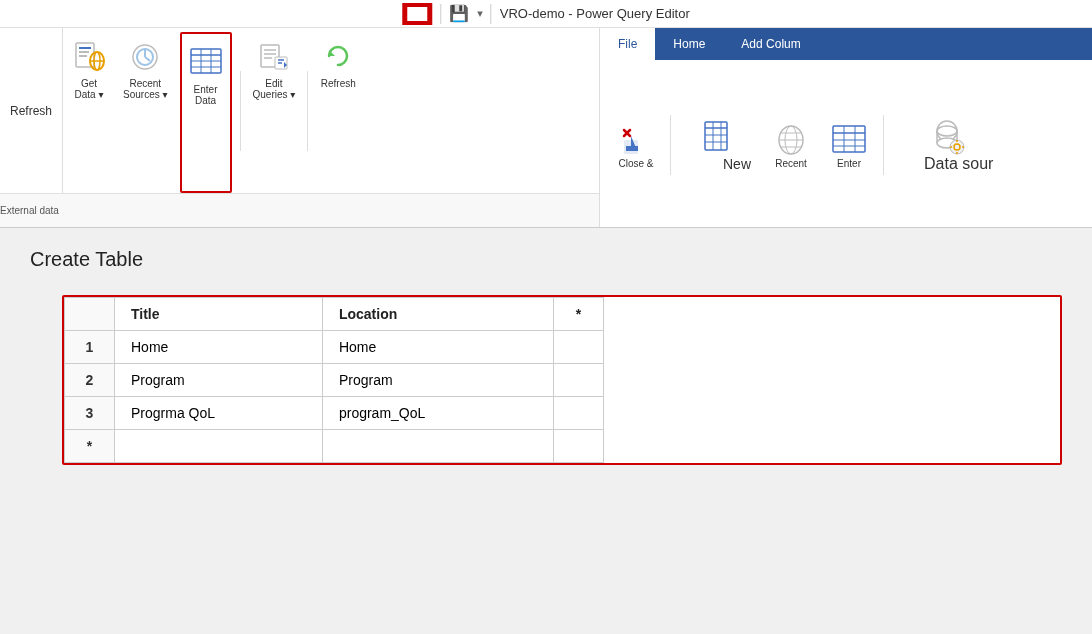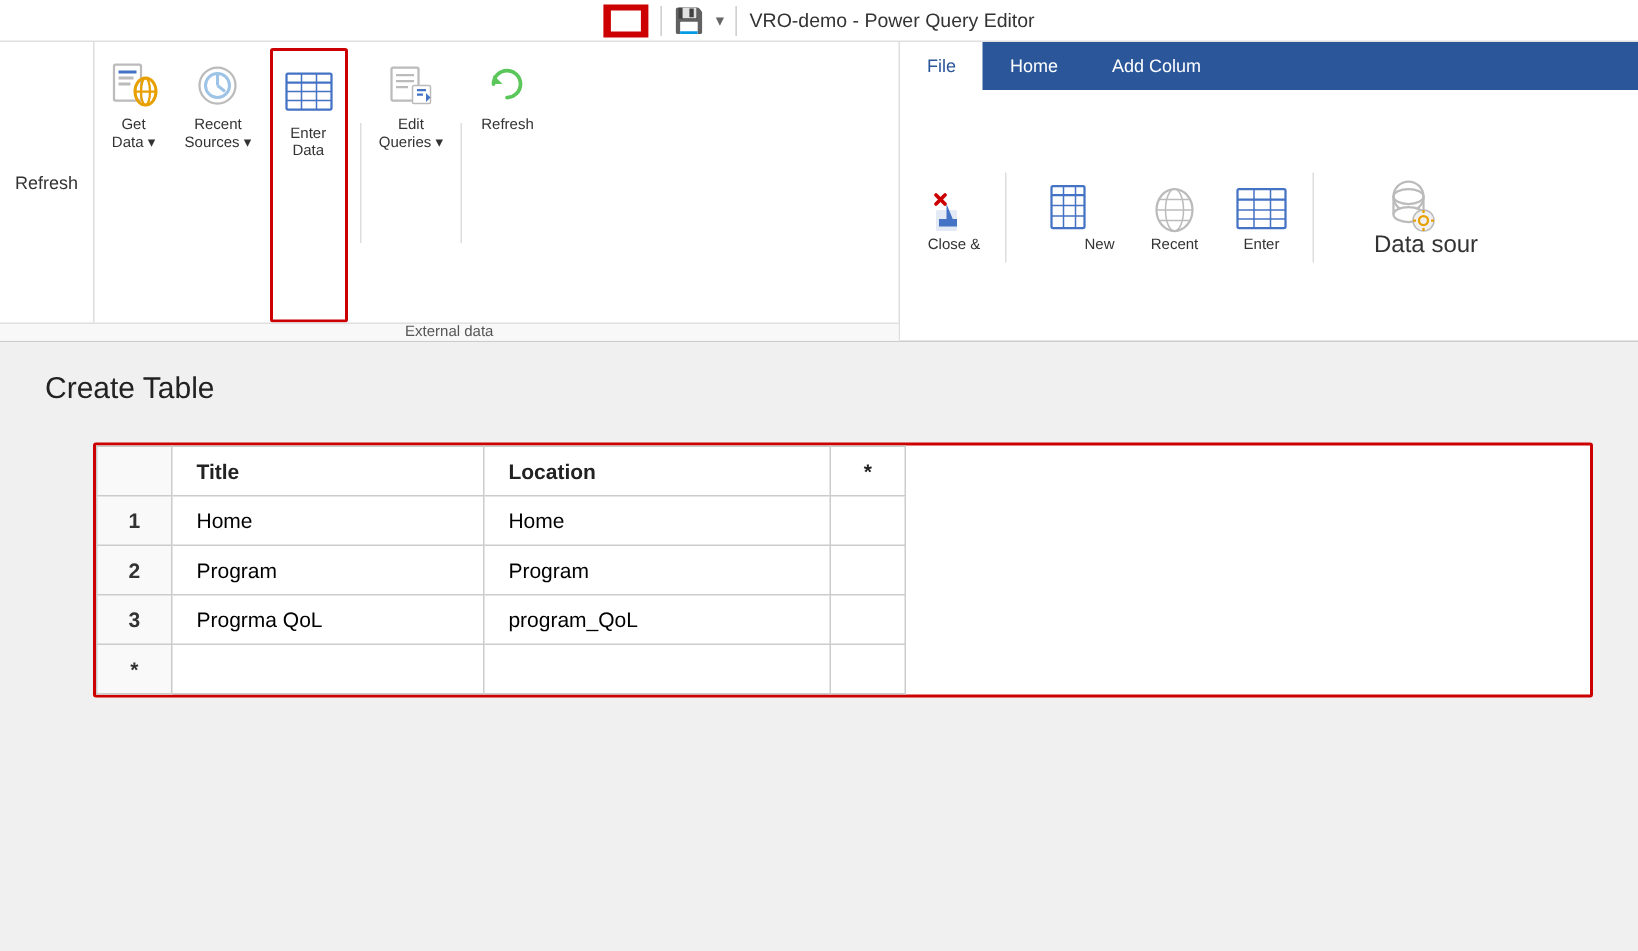--- a/index.html
+++ b/index.html
@@ -308,21 +308,21 @@
             <svg width="34" height="34" viewBox="0 0 34 34">
               <path d="M8,17 A9,9 0 1,1 17,26" fill="none" stroke="#5bc75b" stroke-width="2.5" stroke-linecap="round"></path>
               <polygon points="8,11 8,17 14,17" fill="#5bc75b"></polygon>
             </svg>
           </div>
           <div class="ribbon-btn-large">Refresh</div>
         </div>
 
       </div>
 
-      <div style="display:flex; justify-content:center; border-top:1px solid #e0e0e0; padding:0 0; background:#f8f8f8;">
+      <div style="display:flex; justify-content:flex-start; border-top:1px solid #e0e0e0; padding:11px 0; background:#f8f8f8;">
         <span style="font-size:10px; color:#555;">External data</span>
       </div>
     </div>
 
     <div class="ribbon-right-outer">
 
       <div class="ribbon-right-tabs">
         <div class="ribbon-right-tab active">File</div>
         <div class="ribbon-right-tab">Home</div>
         <div class="ribbon-right-tab">Add Colum</div>
@@ -351,21 +351,21 @@
           <div class="ribbon-right-icon">
             <svg width="36" height="36" viewBox="0 0 36 36">
               <rect x="4" y="2" width="22" height="28" rx="1" fill="white" stroke="#4472c4" stroke-width="1.5"></rect>
               <line x1="4" y1="8" x2="26" y2="8" stroke="#4472c4" stroke-width="1.5"></line>
               <line x1="12" y1="2" x2="12" y2="30" stroke="#4472c4" stroke-width="1"></line>
               <line x1="20" y1="2" x2="20" y2="30" stroke="#4472c4" stroke-width="1"></line>
               <line x1="4" y1="15" x2="26" y2="15" stroke="#4472c4" stroke-width="1"></line>
               <line x1="4" y1="22" x2="26" y2="22" stroke="#4472c4" stroke-width="1"></line>
             </svg>
           </div>
-          <div style="font-size:10px; color:#333;padding-left:36px;">New</div>
+          <div style="font-size:14px; color:#333;padding-left:36px;">New</div>
         </div>
 
         <div class="ribbon-right-btn" style="padding-top:6px;">
           <div class="ribbon-right-icon">
             <svg width="36" height="36" viewBox="0 0 36 36">
               <ellipse cx="18" cy="18" rx="12" ry="14" fill="white" stroke="#bbb" stroke-width="1.5"></ellipse>
               <ellipse cx="18" cy="18" rx="6" ry="14" fill="none" stroke="#bbb" stroke-width="1"></ellipse>
               <line x1="6" y1="18" x2="30" y2="18" stroke="#bbb" stroke-width="1"></line>
               <line x1="7" y1="11" x2="29" y2="11" stroke="#bbb" stroke-width="1"></line>
               <line x1="7" y1="25" x2="29" y2="25" stroke="#bbb" stroke-width="1"></line>

